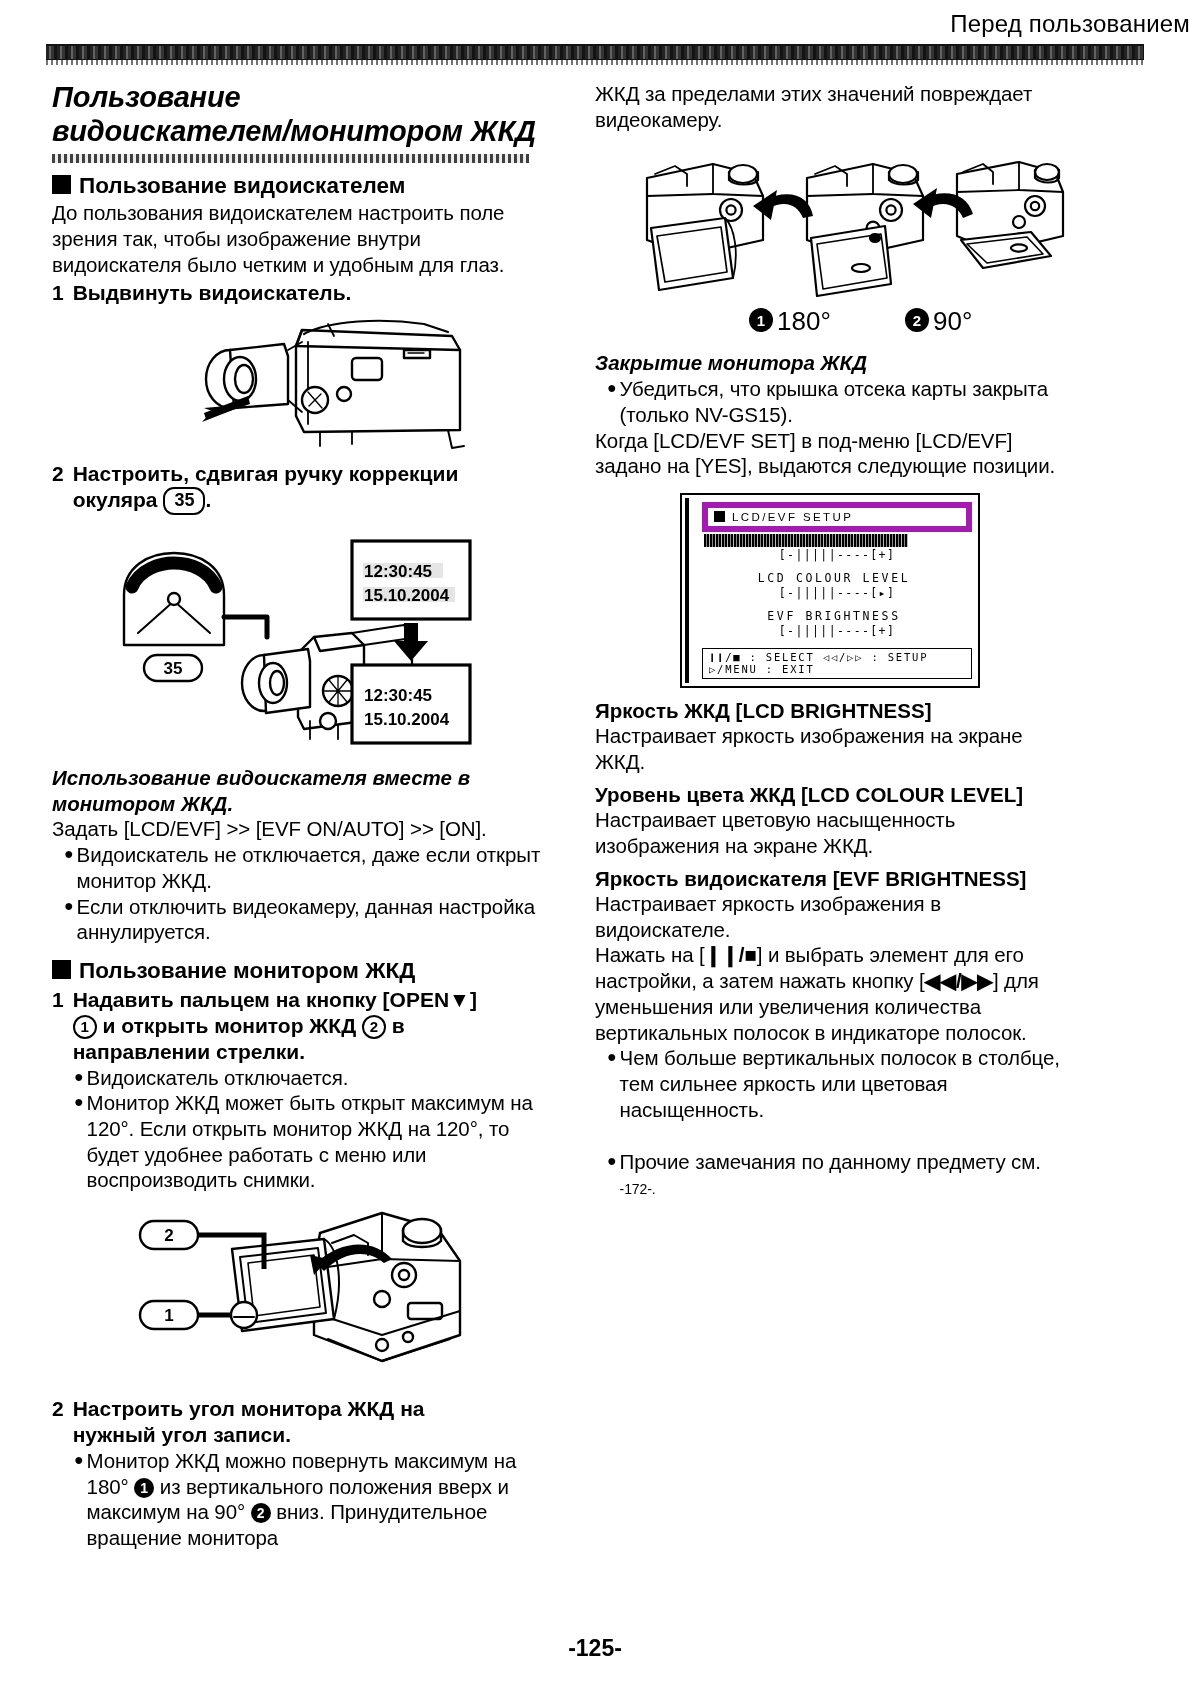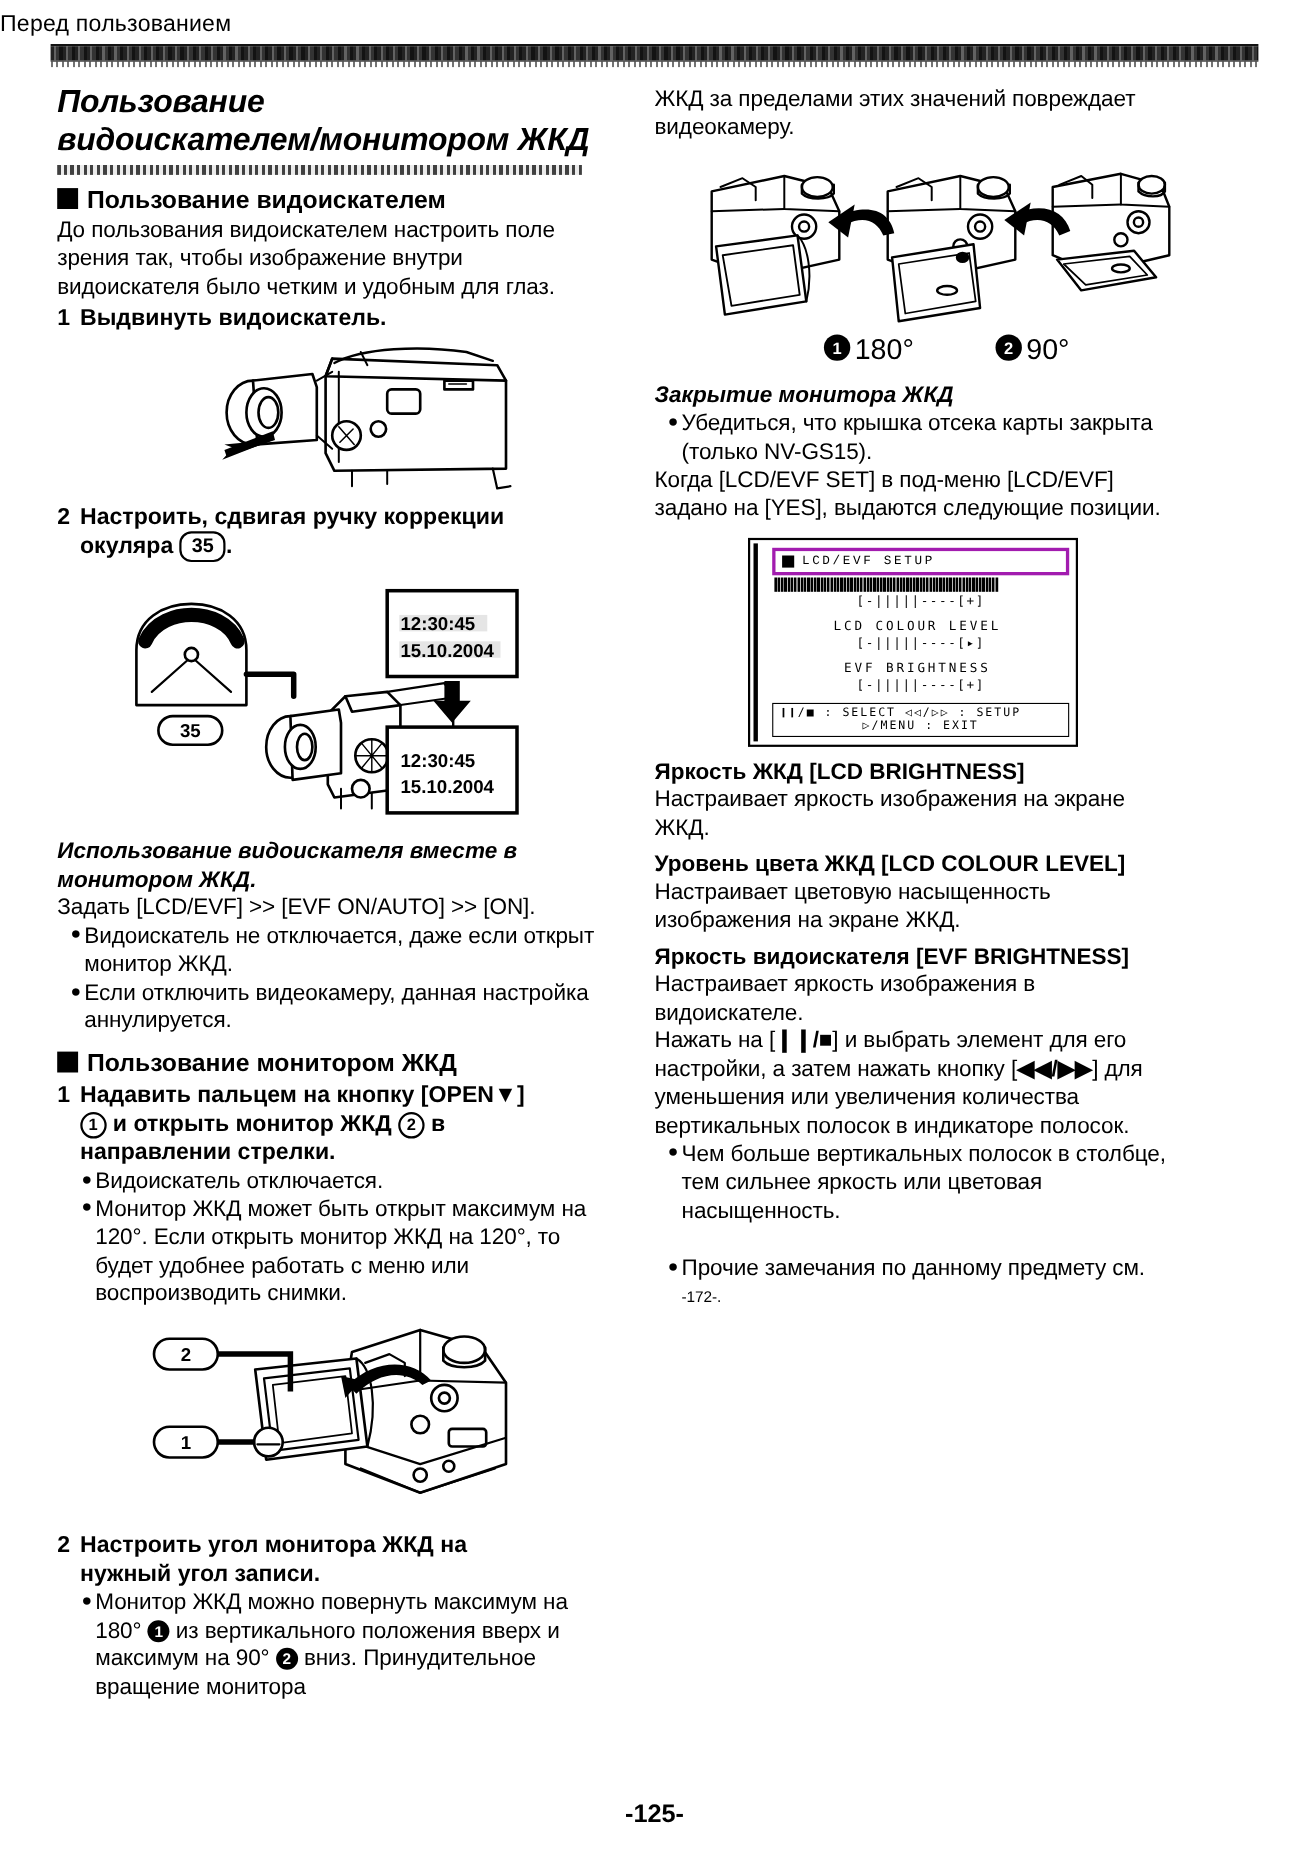--- a/index.html
+++ b/index.html
@@ -18,22 +18,22 @@
   .page {
     position: relative;
     width: 1190px;
     height: 1684px;
     box-sizing: border-box;
     padding: 0;
   }
 
   
   .running-head {
-    text-align: left;
-    font-size: 21px;
+    text-align: right;
+    font-size: 24px;
     letter-spacing: 0.2px;
     padding-top: 10px;
     padding-bottom: 4px;
   }
   .head-rule {
     margin: 2px 46px 0 46px;
     height: 13px;
     background:
       repeating-linear-gradient(90deg,
         #111 0px, #111 3px,
@@ -195,22 +195,22 @@
     padding: 7px 6px 7px 6px;
     box-sizing: border-box;
     position: relative;
   }
   .osd::before{
     content:"";
     position:absolute; left:3px; top:3px; bottom:3px; width:4px;
     background:#000;
   }
   .osd-title {
-    border: 3px solid #a21caf;
-    font-family: Liberation Mono, monospace;
+    border: 6px solid #a21caf;
+    font-family: Liberation Sans, sans-serif;
     font-size: 11.5px;
     letter-spacing: 2.4px;
     padding: 3px 4px 3px 6px;
     margin: 0 0 0 14px;
     display: flex;
     align-items: center;
     gap: 7px;
   }
   .osd-title .blk { width: 11px; height: 11px; background: #000; display:inline-block;}
   .osd-hl {
@@ -235,21 +235,21 @@
     margin: 1px 0 0 14px;
   }
   .osd-foot {
     border: 1px solid #000;
     font-family: "DejaVu Sans Mono", monospace;
     font-size: 10.5px;
     letter-spacing: 1.8px;
     margin: 10px 0 0 14px;
     padding: 2px 4px 3px 6px;
   }
-  .osd-foot .r2 { text-align: center; padding-right: 2px; }
+  .osd-foot .r2 { text-align: left; padding-right: 2px; }
 
   
   .pagenum {
     position: absolute;
     left: 0; right: 0;
     bottom: 22px;
     text-align: center;
     font-size: 23px;
     font-weight: bold;
   }

